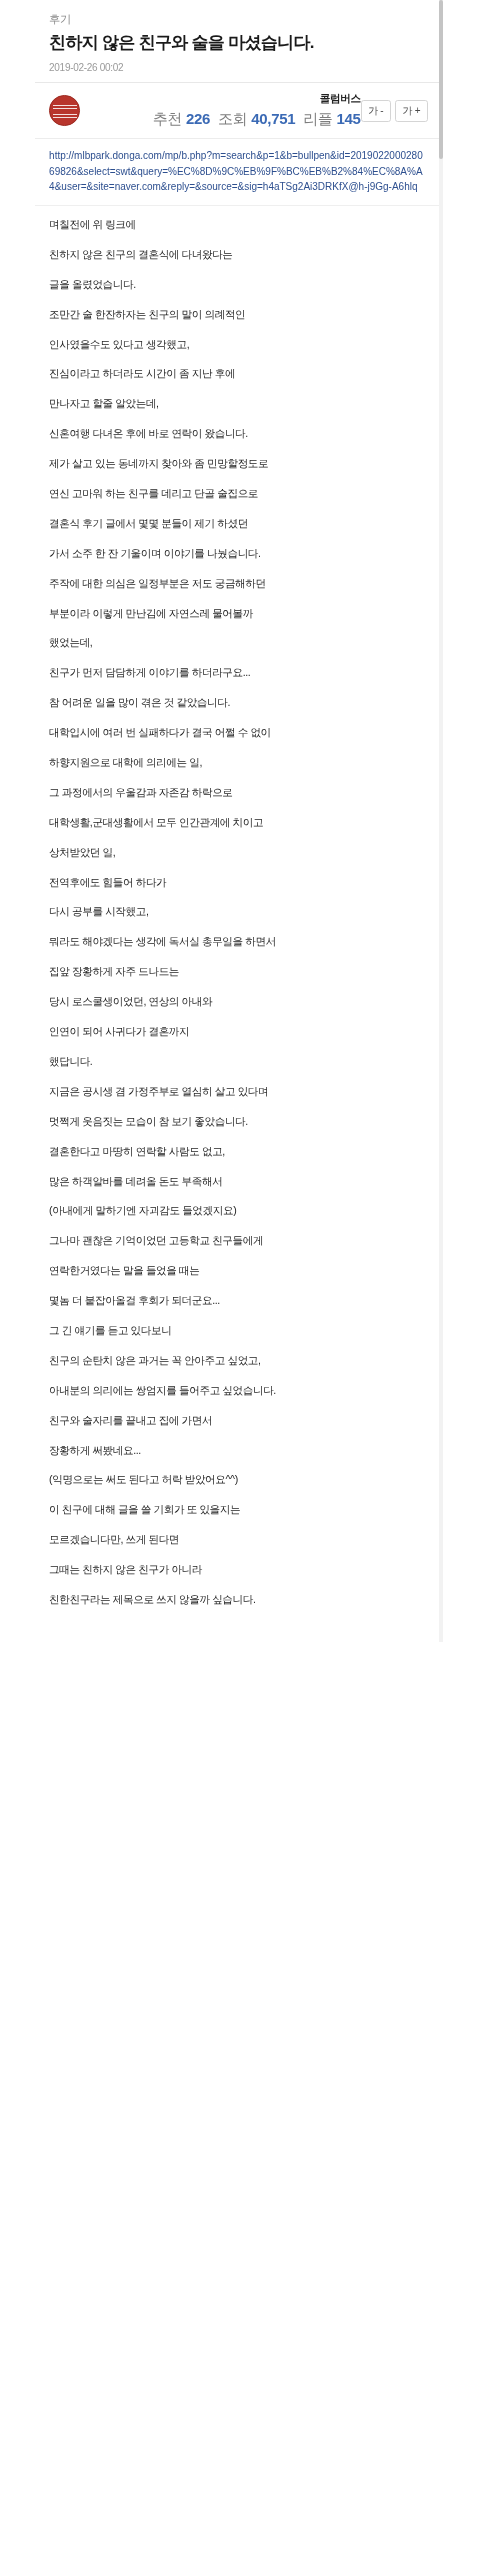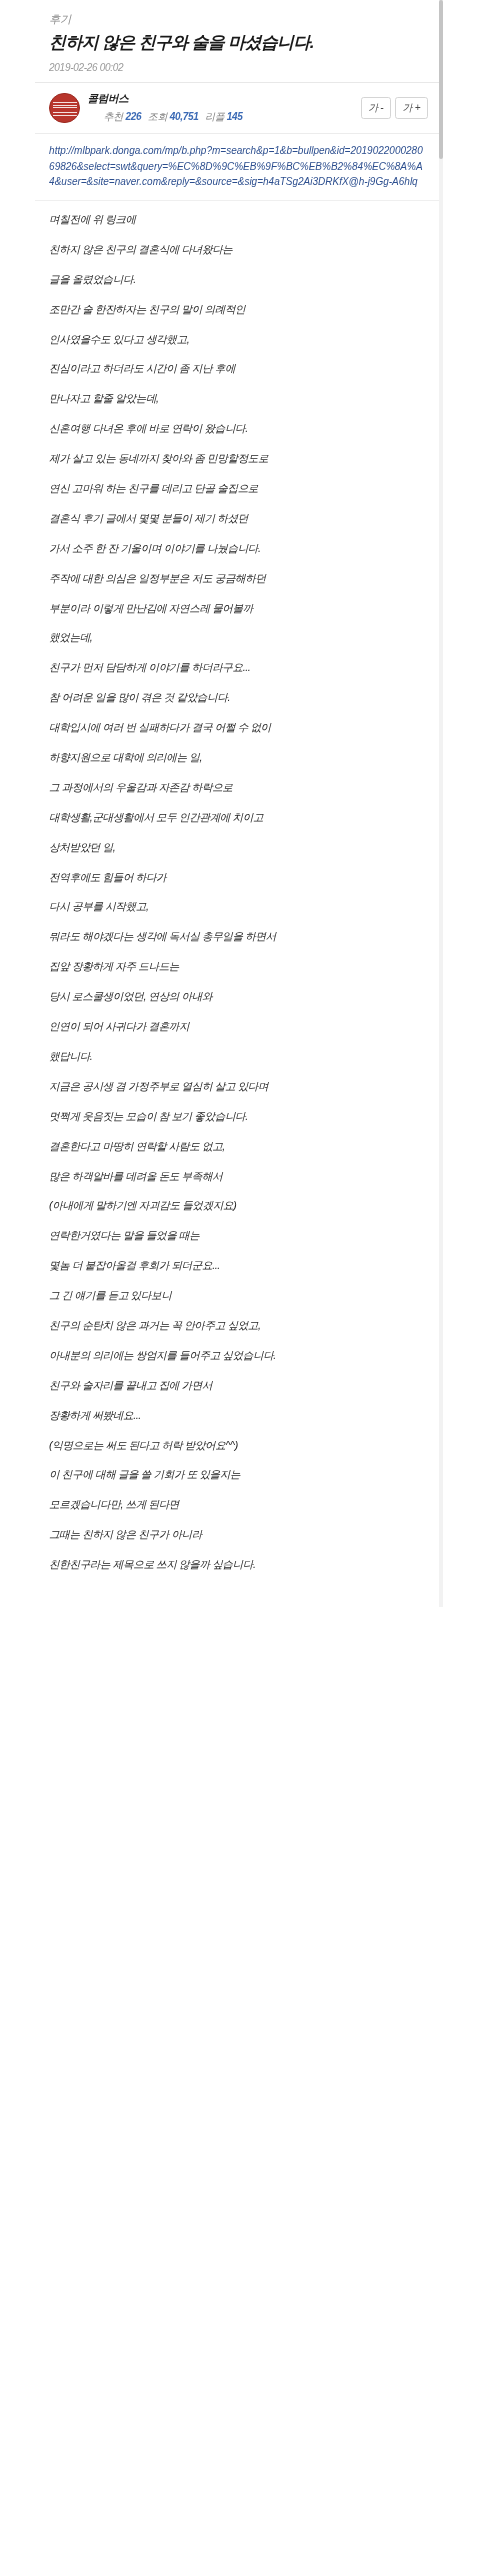--- a/index.html
+++ b/index.html
@@ -7,21 +7,20 @@
     margin: 0;
     padding: 0;
     background: #ffffff;
     font-family: "Liberation Sans", sans-serif;
   }
   .page {
     width: 408px;
     margin: 0 auto;
     background: #ffffff;
     position: relative;
-    font-style: italic;
   }
   
   .post-header {
     padding: 12px 14.6px 9.3px 14.6px;
     border-bottom: 0.7px solid #e8e8e8;
   }
   .category {
     font-size: 11.3px;
     color: #8a8a8a;
     margin-bottom: 5.3px;
@@ -39,20 +38,21 @@
     font-size: 10px;
     color: #9a9a9a;
     letter-spacing: -0.3px;
   }
   
   .author-row {
     display: flex;
     align-items: center;
     padding: 9.3px 14.6px 9.3px 14.6px;
     border-bottom: 0.7px solid #ececec;
+    text-align: right;
   }
   .avatar {
     width: 30.5px;
     height: 30.5px;
     border-radius: 50%;
     background: #b8352c;
     flex: 0 0 auto;
     margin-right: 8px;
     position: relative;
     overflow: hidden;
@@ -82,21 +82,21 @@
   }
   .author-meta { flex: 1 1 auto; min-width: 0; }
   .author-name {
     font-size: 10.6px;
     color: #222;
     font-weight: bold;
     letter-spacing: -0.4px;
     margin-bottom: 3.3px;
   }
   .stats {
-    font-size: 10px;
+    font-size: 15px;
     color: #7d7d7d;
     letter-spacing: -0.3px;
     margin-left: 16px;
   }
   .stats .num { color: #3b6ab5; font-weight: bold; }
   .stats .sep { display: inline-block; width: 4px; }
   .font-ctrl {
     display: flex;
     align-items: center;
     gap: 4px;
@@ -210,20 +210,21 @@
     <p>뭐라도 해야겠다는 생각에 독서실 총무일을 하면서</p>
     <p>집앞 장황하게 자주 드나드는</p>
     <p>당시 로스쿨생이었던, 연상의 아내와</p>
     <p>인연이 되어 사귀다가 결혼까지</p>
     <p>했답니다.</p>
     <p>지금은 공시생 겸 가정주부로 열심히 살고 있다며</p>
     <p>멋쩍게 웃음짓는 모습이 참 보기 좋았습니다.</p>
     <p>결혼한다고 마땅히 연락할 사람도 없고,</p>
     <p>많은 하객알바를 데려올 돈도 부족해서</p>
     <p>(아내에게 말하기엔 자괴감도 들었겠지요)</p>
+    <p>그나마 괜찮은 기억이었던 고등학교 친구들에게</p>
     <p>연락한거였다는 말을 들었을 때는</p>
     <p>몇놈 더 붙잡아올걸 후회가 되더군요...</p>
     <p>그 긴 얘기를 듣고 있다보니</p>
     <p>친구의 순탄치 않은 과거는 꼭 안아주고 싶었고,</p>
     <p>아내분의 의리에는 쌍엄지를 들어주고 싶었습니다.</p>
     <p>친구와 술자리를 끝내고 집에 가면서</p>
     <p>장황하게 써봤네요...</p>
     <p>(익명으로는 써도 된다고 허락 받았어요^^)</p>
     <p>이 친구에 대해 글을 쓸 기회가 또 있을지는</p>
     <p>모르겠습니다만, 쓰게 된다면</p>

